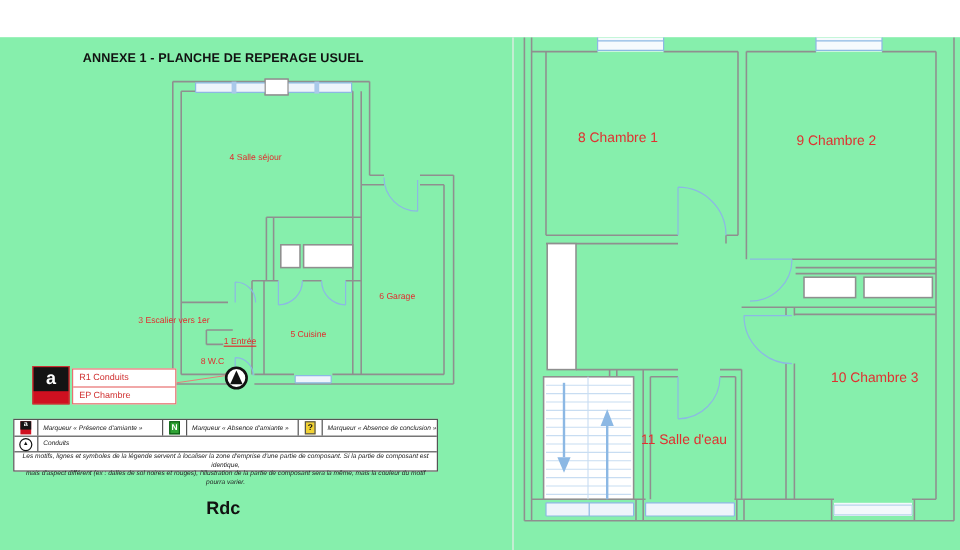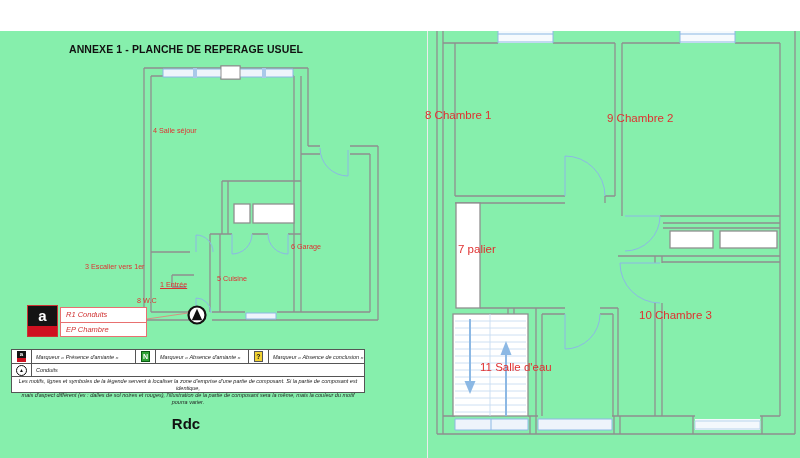--- a/index.html
+++ b/index.html
@@ -8,42 +8,42 @@
     font-family:"Liberation Sans", sans-serif;
     margin-top:31px;
   }
   .abs{position:absolute;}
   #plan-svg{position:absolute;left:0;top:0;}
   .page-gutter{position:absolute;left:427px;top:0;width:1px;height:458px;background:#ececec;}
   .doc-title{
     position:absolute;left:36px;top:12px;width:300px;text-align:center;
     font-size:10.5px;font-weight:bold;color:#111;letter-spacing:.1px;white-space:nowrap;
   }
-  .room-label{position:absolute;color:#e03030;white-space:nowrap;}
+  .room-label{position:absolute;color:#e03030;text-align:center;white-space:nowrap;}
   .room-label.small{font-size:7.2px;}
   .room-label.big{font-size:11.5px;}
   .plan-caption{position:absolute;text-align:center;font-weight:bold;color:#111;}
   .caption-rdc{left:136px;top:384px;width:100px;font-size:15px;}
   .caption-etage{left:547px;top:425px;width:140px;font-size:10px;}
 
   
   .callout-icon{
     position:absolute;left:27px;top:274px;width:31px;height:32px;
     border:1px solid #c33;box-sizing:border-box;background:#cf1020;
   }
   .callout-icon .blackpart{
     position:absolute;left:0;top:0;width:100%;height:20px;background:#141414;
     color:#fff;font-weight:bold;font-size:15px;line-height:20px;text-align:center;
   }
   .callout-box{
     position:absolute;left:60px;top:276px;width:87px;height:30px;box-sizing:border-box;
     border:1px solid #e87070;background:#fff;
   }
   .callout-box .row{
-    height:14px;line-height:14px;padding-left:5px;font-size:7.5px;color:#d03333;font-style:italic;
+    height:14px;line-height:14px;padding-left:5px;font-size:7.5px;color:#d03333;
   }
   .callout-box .row:first-child{border-bottom:1px solid #e87070;}
 
   
   .legend{
     position:absolute;left:11px;top:318px;width:354px;box-sizing:border-box;
     border:1px solid #555;background:#fff;font-size:5.5px;color:#222;
   }
   .legend .lrow{display:flex;align-items:stretch;border-bottom:1px solid #555;}
   .legend .lrow:last-child{border-bottom:none;}
@@ -177,21 +177,20 @@
 
   <div class="room-label small abs" style="left:153px;top:95px;width:120px;">4 Salle séjour</div>
   <div class="room-label small abs" style="left:85px;top:231px;width:120px;">3 Escalier vers 1er</div>
   <div class="room-label small abs" style="left:160px;top:249px;width:80px;text-decoration:underline;">1 Entrée</div>
   <div class="room-label small abs" style="left:137px;top:265px;width:80px;">8 W.C</div>
   <div class="room-label small abs" style="left:217px;top:243px;width:80px;">5 Cuisine</div>
   <div class="room-label small abs" style="left:291px;top:211px;width:80px;">6 Garage</div>
 
   <div class="room-label big abs" style="left:425px;top:78px;width:180px;">8 Chambre 1</div>
   <div class="room-label big abs" style="left:607px;top:81px;width:180px;">9 Chambre 2</div>
-  <div class="room-label big abs" style="left:458px;top:212px;width:180px;">7 palier</div>
   <div class="room-label big abs" style="left:639px;top:278px;width:180px;">10 Chambre 3</div>
   <div class="room-label big abs" style="left:480px;top:330px;width:180px;">11 Salle d'eau</div>
 
   <div class="plan-caption caption-rdc">Rdc</div>
 
   <div class="callout-icon">
     <div class="blackpart">a</div>
   </div>
   <div class="callout-box">
     <div class="row">R1 Conduits</div>

